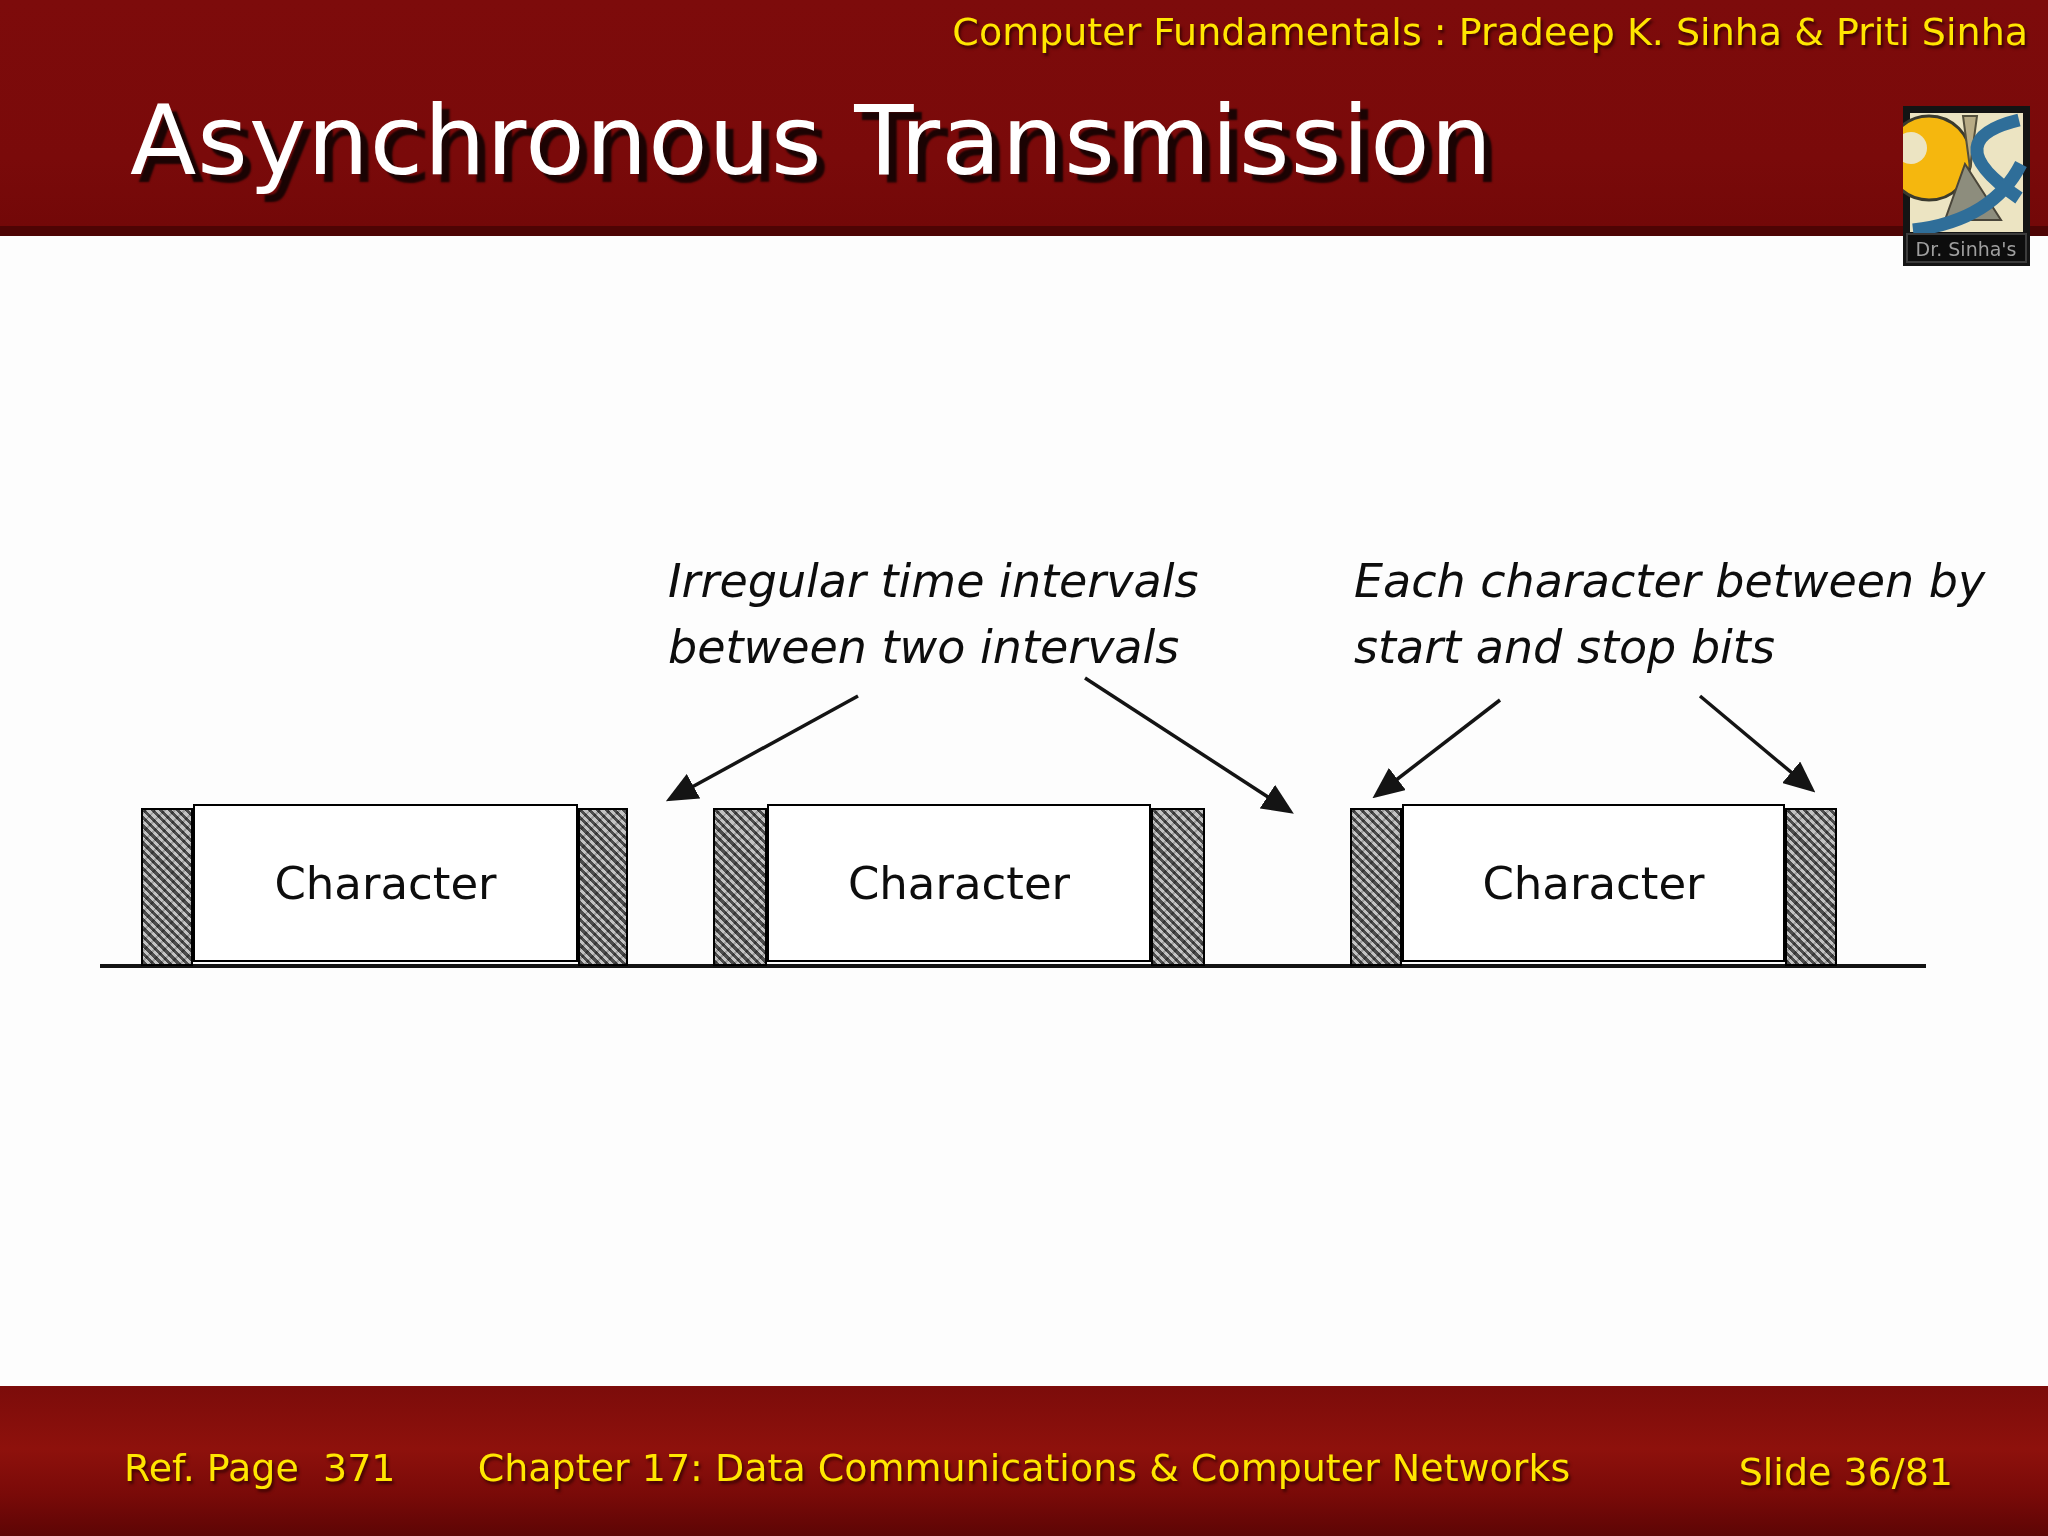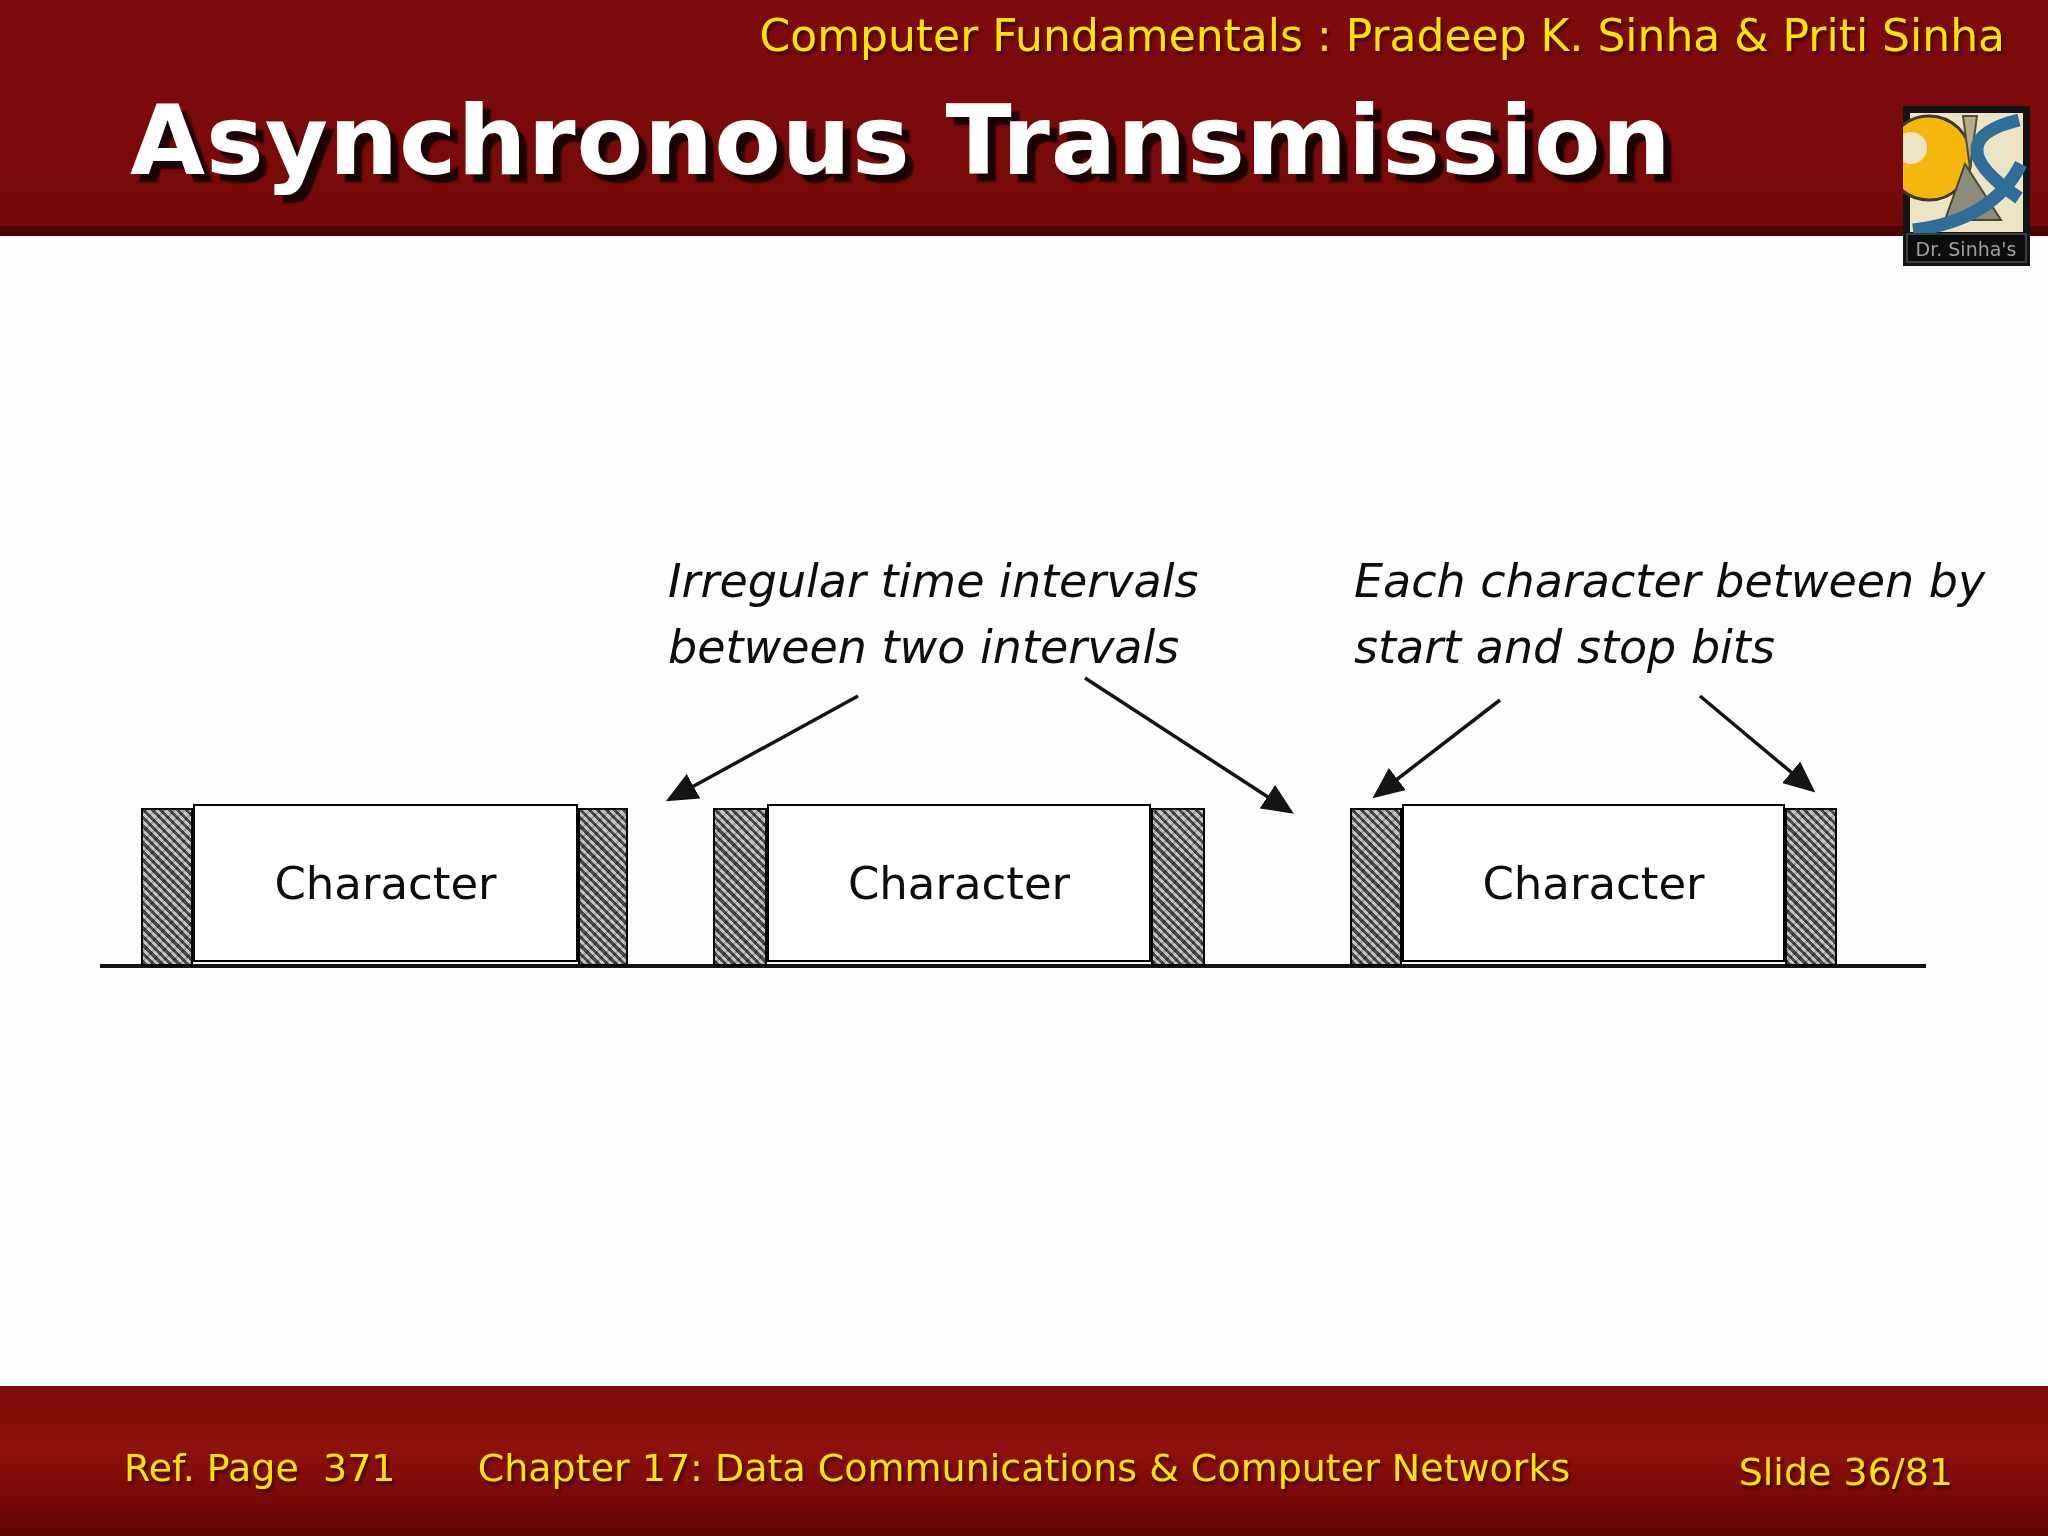--- a/index.html
+++ b/index.html
@@ -7,28 +7,28 @@
     position:relative;width:2048px;height:1536px;background:#fdfdfd;
     font-family:"DejaVu Sans","Liberation Sans",sans-serif;overflow:hidden;
   }
   
   .band-top{
     position:absolute;left:0;top:0;width:2048px;height:226px;
     background:linear-gradient(180deg,#7d0b0b 0%,#7a0a0a 70%,#730808 100%);
     border-bottom:10px solid #4e0404;
   }
   .course-line{
-    position:absolute;top:10px;right:43px;
-    font-size:44px;color:#ffe600;
+    position:absolute;top:10px;right:20px;
+    font-size:38px;color:#ffe600;
     text-shadow:2px 3px 3px rgba(40,0,0,.75);
     white-space:nowrap;
   }
   .slide-title{
     position:absolute;left:130px;top:84px;
-    font-size:97px;font-weight:bold;color:#ffffff;letter-spacing:1px;
+    font-size:97px;font-weight:normal;color:#ffffff;letter-spacing:1px;
     text-shadow:8px 8px 2px rgba(18,3,3,.92);
     white-space:nowrap;
   }
   
   .logo{position:absolute;left:1858px;top:106px;width:127px;height:160px;margin-left:45px;}
   
   .annotation{
     position:absolute;font-size:46px;line-height:66px;color:#0d0d0d;
     white-space:nowrap;
     font-style:italic;

